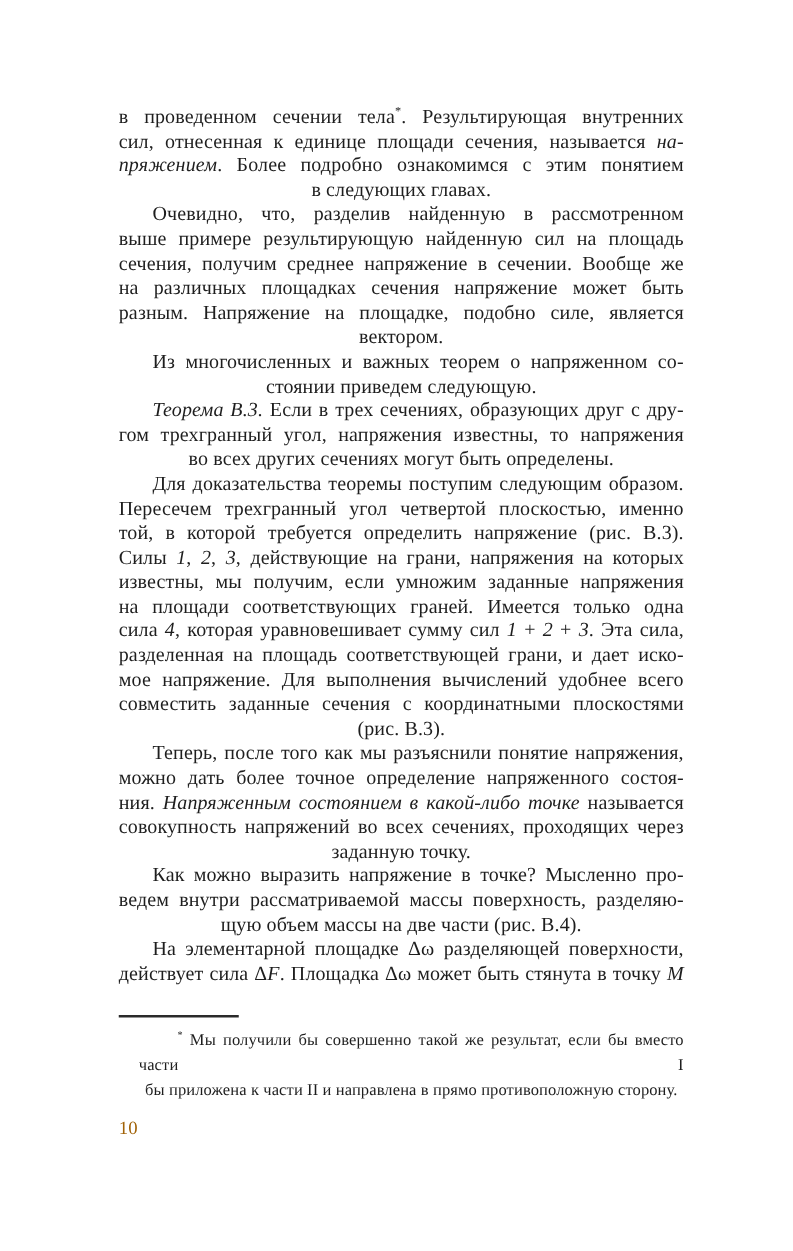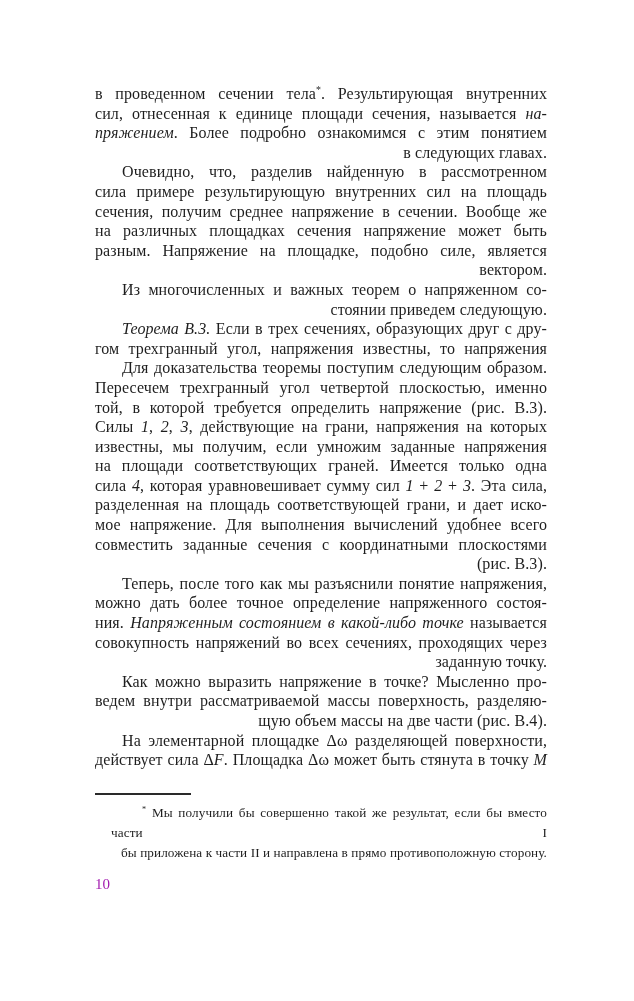--- a/index.html
+++ b/index.html
@@ -18,21 +18,21 @@
   }
   .content {
     position: absolute;
     left: 95px; top: 84px;
     width: 452px;
   }
   .para { margin: 0; }
   .line {
     font-size: 16px;
     line-height: 19.6px;
-    text-align: right;
+    text-align: center;
     letter-spacing: 0.1px;
     white-space: normal;
   }
   .line.just {
     text-align: justify;
     text-align-last: justify;
   }
   .line.indent { text-indent: 27px; }
   .s-n { font-style: normal; }
   .s-i { font-style: italic; }
@@ -49,50 +49,51 @@
   .footnote .line {
     font-size: 13.2px;
     line-height: 20px;
     letter-spacing: 0.1px;
     margin-left: 16px;
   }
   .footnote .line.indent { text-indent: 31px; }
   .page-number {
     margin-top: 13px;
     font-size: 15px;
-    color: #a21caf;
+    color: #a16207;
   }
 </style>
 </head>
 <body>
 
 <div class="page">
   <div class="content">
     <div id="body-text">
         <div class="para">
           <div class="line just"><span class="s-n">в проведенном сечении тела</span><span class="s-sup">*</span><span class="s-n">. Результирующая внутренних</span></div>
           <div class="line just"><span class="s-n">сил, отнесенная к единице площади сечения, называется </span><span class="s-i">на-</span></div>
           <div class="line just"><span class="s-i">пряжением</span><span class="s-n">. Более подробно ознакомимся с этим понятием</span></div>
           <div class="line"><span class="s-n">в следующих главах.</span></div>
         </div>
         <div class="para">
           <div class="line just indent"><span class="s-n">Очевидно, что, разделив найденную в рассмотренном</span></div>
-          <div class="line just"><span class="s-n">сила примере результирующую внутренних сил на площадь</span></div>
+          <div class="line just"><span class="s-n">выше примере результирующую найденную сил на площадь</span></div>
           <div class="line just"><span class="s-n">сечения, получим среднее напряжение в сечении. Вообще же</span></div>
           <div class="line just"><span class="s-n">на различных площадках сечения напряжение может быть</span></div>
           <div class="line just"><span class="s-n">разным. Напряжение на площадке, подобно силе, является</span></div>
           <div class="line"><span class="s-n">вектором.</span></div>
         </div>
         <div class="para">
           <div class="line just indent"><span class="s-n">Из многочисленных и важных теорем о напряженном со-</span></div>
           <div class="line"><span class="s-n">стоянии приведем следующую.</span></div>
         </div>
         <div class="para">
           <div class="line just indent"><span class="s-bi">Теорема В.3.</span><span class="s-n"> Если в трех сечениях, образующих друг с дру-</span></div>
           <div class="line just"><span class="s-n">гом трехгранный угол, напряжения известны, то напряжения</span></div>
+          <div class="line"><span class="s-n">во всех других сечениях могут быть определены.</span></div>
         </div>
         <div class="para">
           <div class="line just indent"><span class="s-n">Для доказательства теоремы поступим следующим образом.</span></div>
           <div class="line just"><span class="s-n">Пересечем трехгранный угол четвертой плоскостью, именно</span></div>
           <div class="line just"><span class="s-n">той, в которой требуется определить напряжение (рис. В.3).</span></div>
           <div class="line just"><span class="s-n">Силы </span><span class="s-i">1</span><span class="s-n">, </span><span class="s-i">2</span><span class="s-n">, </span><span class="s-i">3</span><span class="s-n">, действующие на грани, напряжения на которых</span></div>
           <div class="line just"><span class="s-n">известны, мы получим, если умножим заданные напряжения</span></div>
           <div class="line just"><span class="s-n">на площади соответствующих граней. Имеется только одна</span></div>
           <div class="line just"><span class="s-n">сила </span><span class="s-i">4</span><span class="s-n">, которая уравновешивает сумму сил </span><span class="s-i">1</span><span class="s-n"> + </span><span class="s-i">2</span><span class="s-n"> + </span><span class="s-i">3</span><span class="s-n">. Эта сила,</span></div>
           <div class="line just"><span class="s-n">разделенная на площадь соответствующей грани, и дает иско-</span></div>

